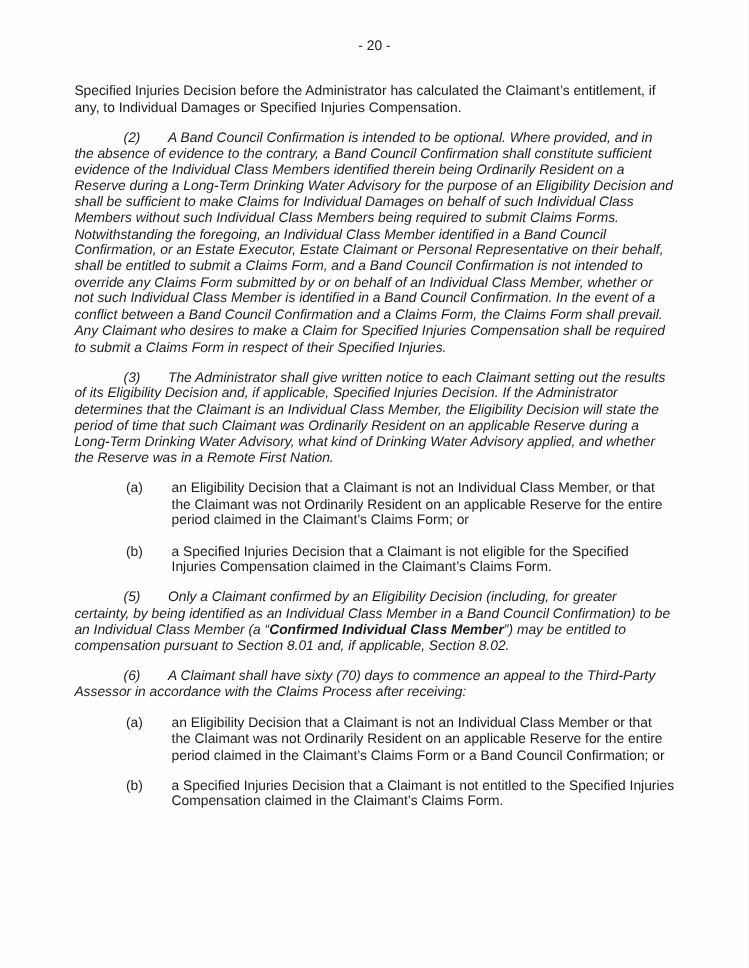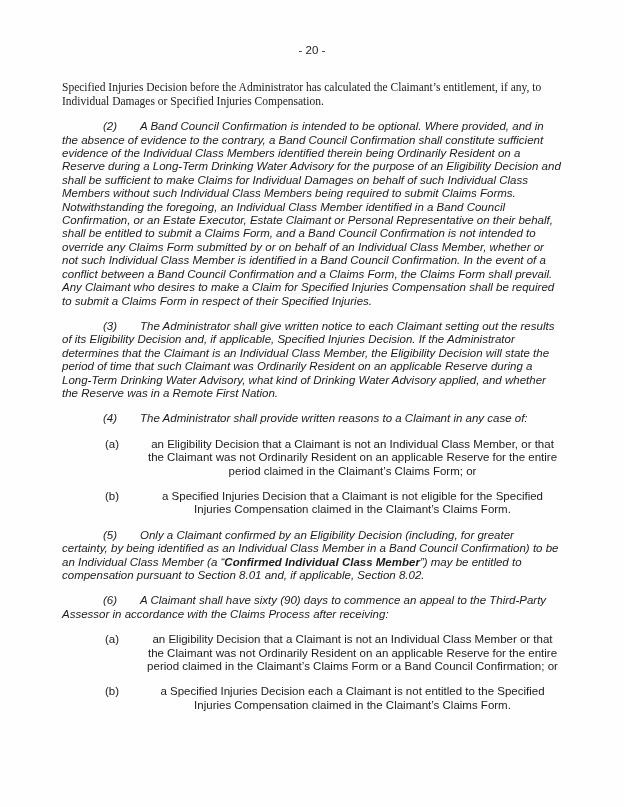--- a/index.html
+++ b/index.html
@@ -11,34 +11,33 @@
     position: relative;
     width: 624px;
     height: 807px;
     margin: 0 auto;
     background: #fefefe;
     color: #1b1b1b;
     font-family: "Liberation Sans", "DejaVu Sans", sans-serif;
     font-size: 11.5px;
     line-height: 13.4px;
     box-sizing: border-box;
-    padding-top: 44px;
+    padding-top: 33px;
     overflow: hidden;
   }
   .page-number {
     text-align: center;
     margin-bottom: 24px;
   }
   .doc-body {
     margin-left: 62px;
     width: 500px;
   }
   p.cont {
     margin: 12px 0 12px 0;
-    font-family: Liberation Serif, serif;
   }
   p.para {
     margin: 0 0 12px 0;
     text-indent: 41px;
     font-style: italic;
   }
   .clause-num {
     display: inline-block;
     width: 37px;
     text-indent: 0;
@@ -46,60 +45,58 @@
   .subitem {
     display: flex;
     margin: 0 0 12px 43px;
   }
   .sub-label {
     width: 38px;
     flex-shrink: 0;
   }
   .sub-text {
     flex: 1;
-    text-align: center;
   }
   b { font-weight: bold; }
 </style>
 </head>
 <body>
 
 <div class="page">
 
   <div class="page-number">- 20 -</div>
 
   <div class="doc-body">
 
     <p class="cont">Specified Injuries Decision before the Administrator has calculated the Claimant’s entitlement, if any, to Individual Damages or Specified Injuries Compensation.</p>
 
     <p class="para"><span class="clause-num">(2)</span><span>A Band Council Confirmation is intended to be optional. Where provided, and in the absence of evidence to the contrary, a Band Council Confirmation shall constitute sufficient evidence of the Individual Class Members identified therein being Ordinarily Resident on a Reserve during a Long-Term Drinking Water Advisory for the purpose of an Eligibility Decision and shall be sufficient to make Claims for Individual Damages on behalf of such Individual Class Members without such Individual Class Members being required to submit Claims Forms. Notwithstanding the foregoing, an Individual Class Member identified in a Band Council Confirmation, or an Estate Executor, Estate Claimant or Personal Representative on their behalf, shall be entitled to submit a Claims Form, and a Band Council Confirmation is not intended to override any Claims Form submitted by or on behalf of an Individual Class Member, whether or not such Individual Class Member is identified in a Band Council Confirmation. In the event of a conflict between a Band Council Confirmation and a Claims Form, the Claims Form shall prevail. Any Claimant who desires to make a Claim for Specified Injuries Compensation shall be required to submit a Claims Form in respect of their Specified Injuries.</span></p>
 
     <p class="para"><span class="clause-num">(3)</span><span>The Administrator shall give written notice to each Claimant setting out the results of its Eligibility Decision and, if applicable, Specified Injuries Decision.  If the Administrator determines that the Claimant is an Individual Class Member, the Eligibility Decision will state the period of time that such Claimant was Ordinarily Resident on an applicable Reserve during a Long-Term Drinking Water Advisory, what kind of Drinking Water Advisory applied, and whether the Reserve was in a Remote First Nation.</span></p>
 
-    <p class="para"><span class="clause-num">(4)</span><span>The Administrator shall provide written reasons to a Claimant in any case of:</span></p>
 
     <div class="subitem">
       <span class="sub-label">(a)</span>
       <span class="sub-text">an Eligibility Decision that a Claimant is not an Individual Class Member, or that the Claimant was not Ordinarily Resident on an applicable Reserve for the entire period claimed in the Claimant’s Claims Form; or</span>
     </div>
 
     <div class="subitem">
       <span class="sub-label">(b)</span>
       <span class="sub-text">a Specified Injuries Decision that a Claimant is not eligible for the Specified Injuries Compensation claimed in the Claimant’s Claims Form.</span>
     </div>
 
     <p class="para"><span class="clause-num">(5)</span><span>Only a Claimant confirmed by an Eligibility Decision (including, for greater certainty, by being identified as an Individual Class Member in a Band Council Confirmation) to be an Individual Class Member (a “</span><b>Confirmed Individual Class Member</b><span>”) may be entitled to compensation pursuant to Section 8.01 and, if applicable, Section 8.02.</span></p>
 
-    <p class="para"><span class="clause-num">(6)</span><span>A Claimant shall have sixty (90) days to commence an appeal to the Third-Party Assessor in accordance with the Claims Process after receiving:</span></p>
+    <p class="para"><span class="clause-num">(6)</span><span>A Claimant shall have sixty (70) days to commence an appeal to the Third-Party Assessor in accordance with the Claims Process after receiving:</span></p>
 
     <div class="subitem">
       <span class="sub-label">(a)</span>
       <span class="sub-text">an Eligibility Decision that a Claimant is not an Individual Class Member or that the Claimant was not Ordinarily Resident on an applicable Reserve for the entire period claimed in the Claimant’s Claims Form or a Band Council Confirmation; or</span>
     </div>
 
     <div class="subitem">
       <span class="sub-label">(b)</span>
-      <span class="sub-text">a Specified Injuries Decision each a Claimant is not entitled to the Specified Injuries Compensation claimed in the Claimant’s Claims Form.</span>
+      <span class="sub-text">a Specified Injuries Decision that a Claimant is not entitled to the Specified Injuries Compensation claimed in the Claimant’s Claims Form.</span>
     </div>
 
 
   </div>
 </div>
 
 </body></html>

